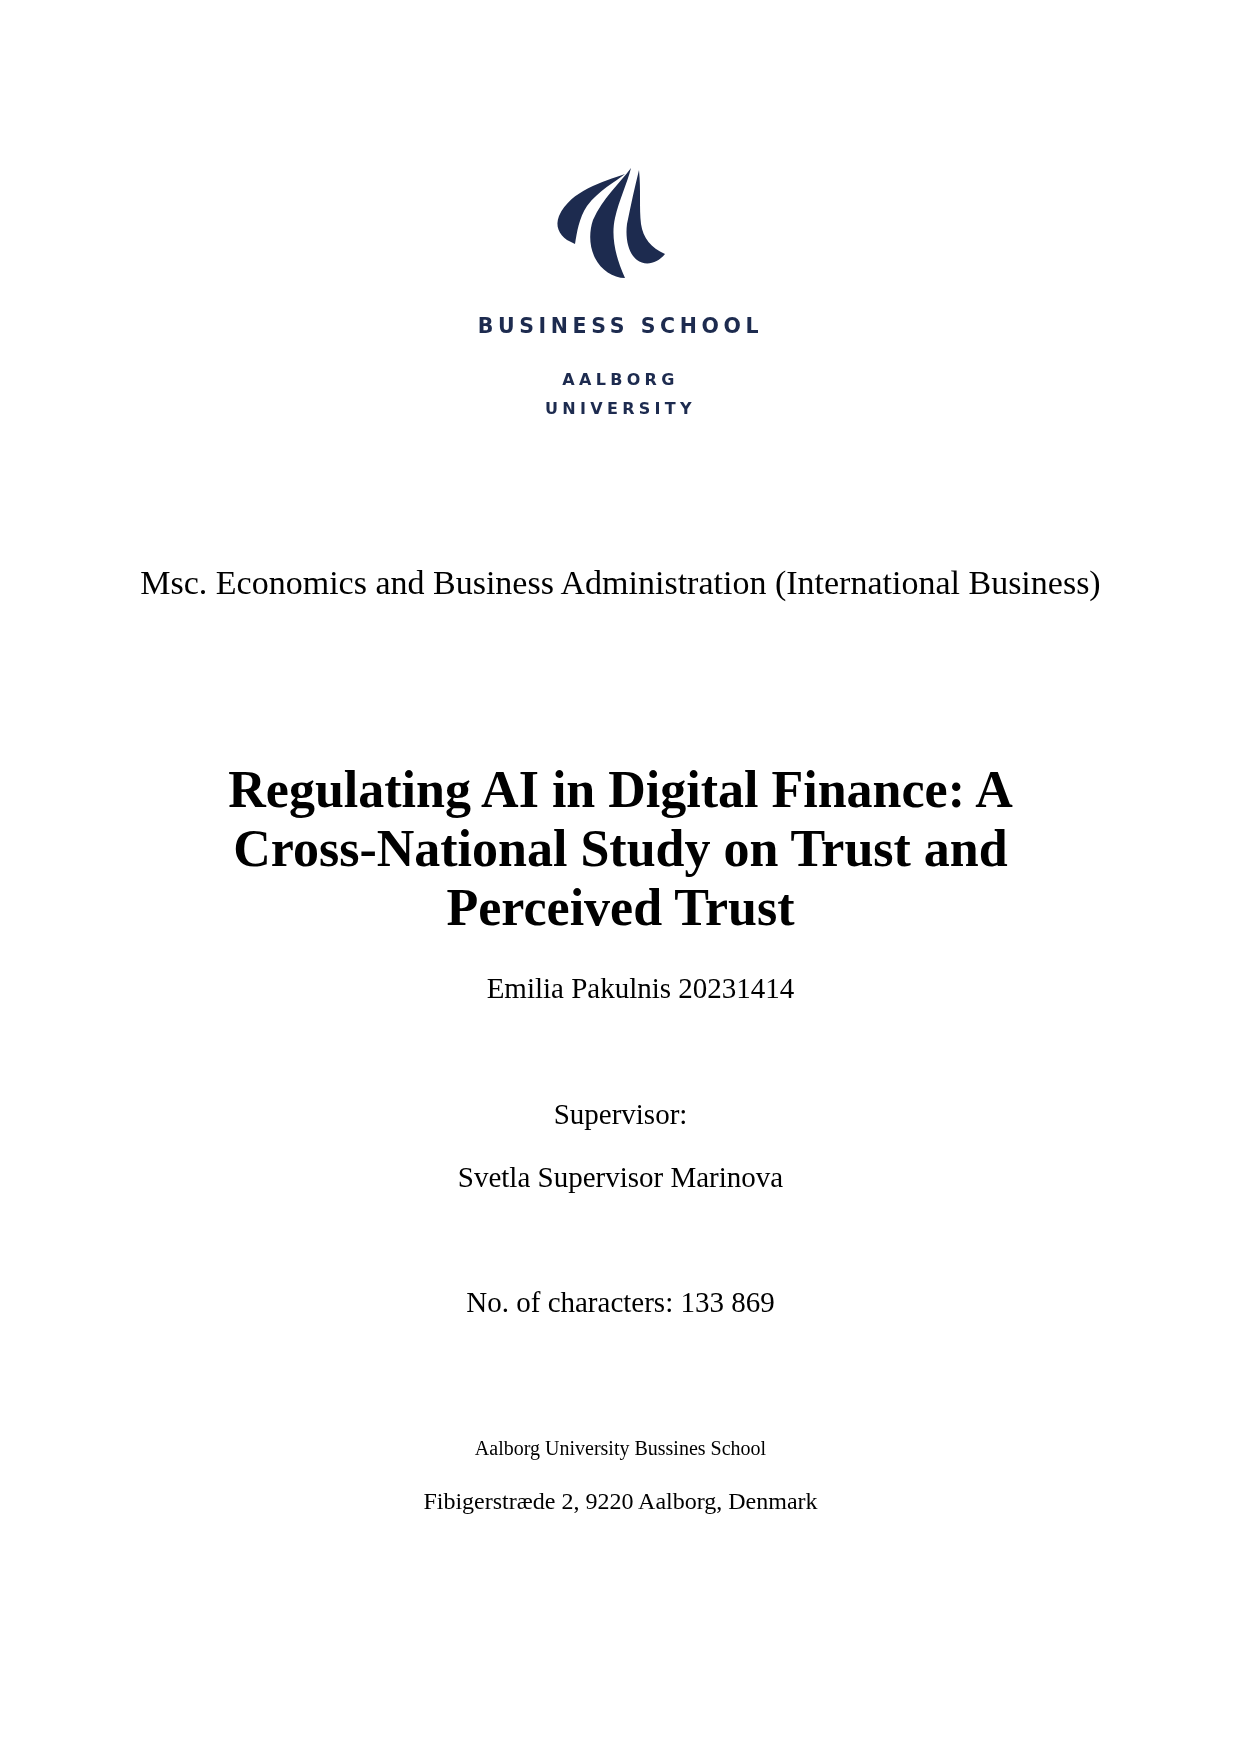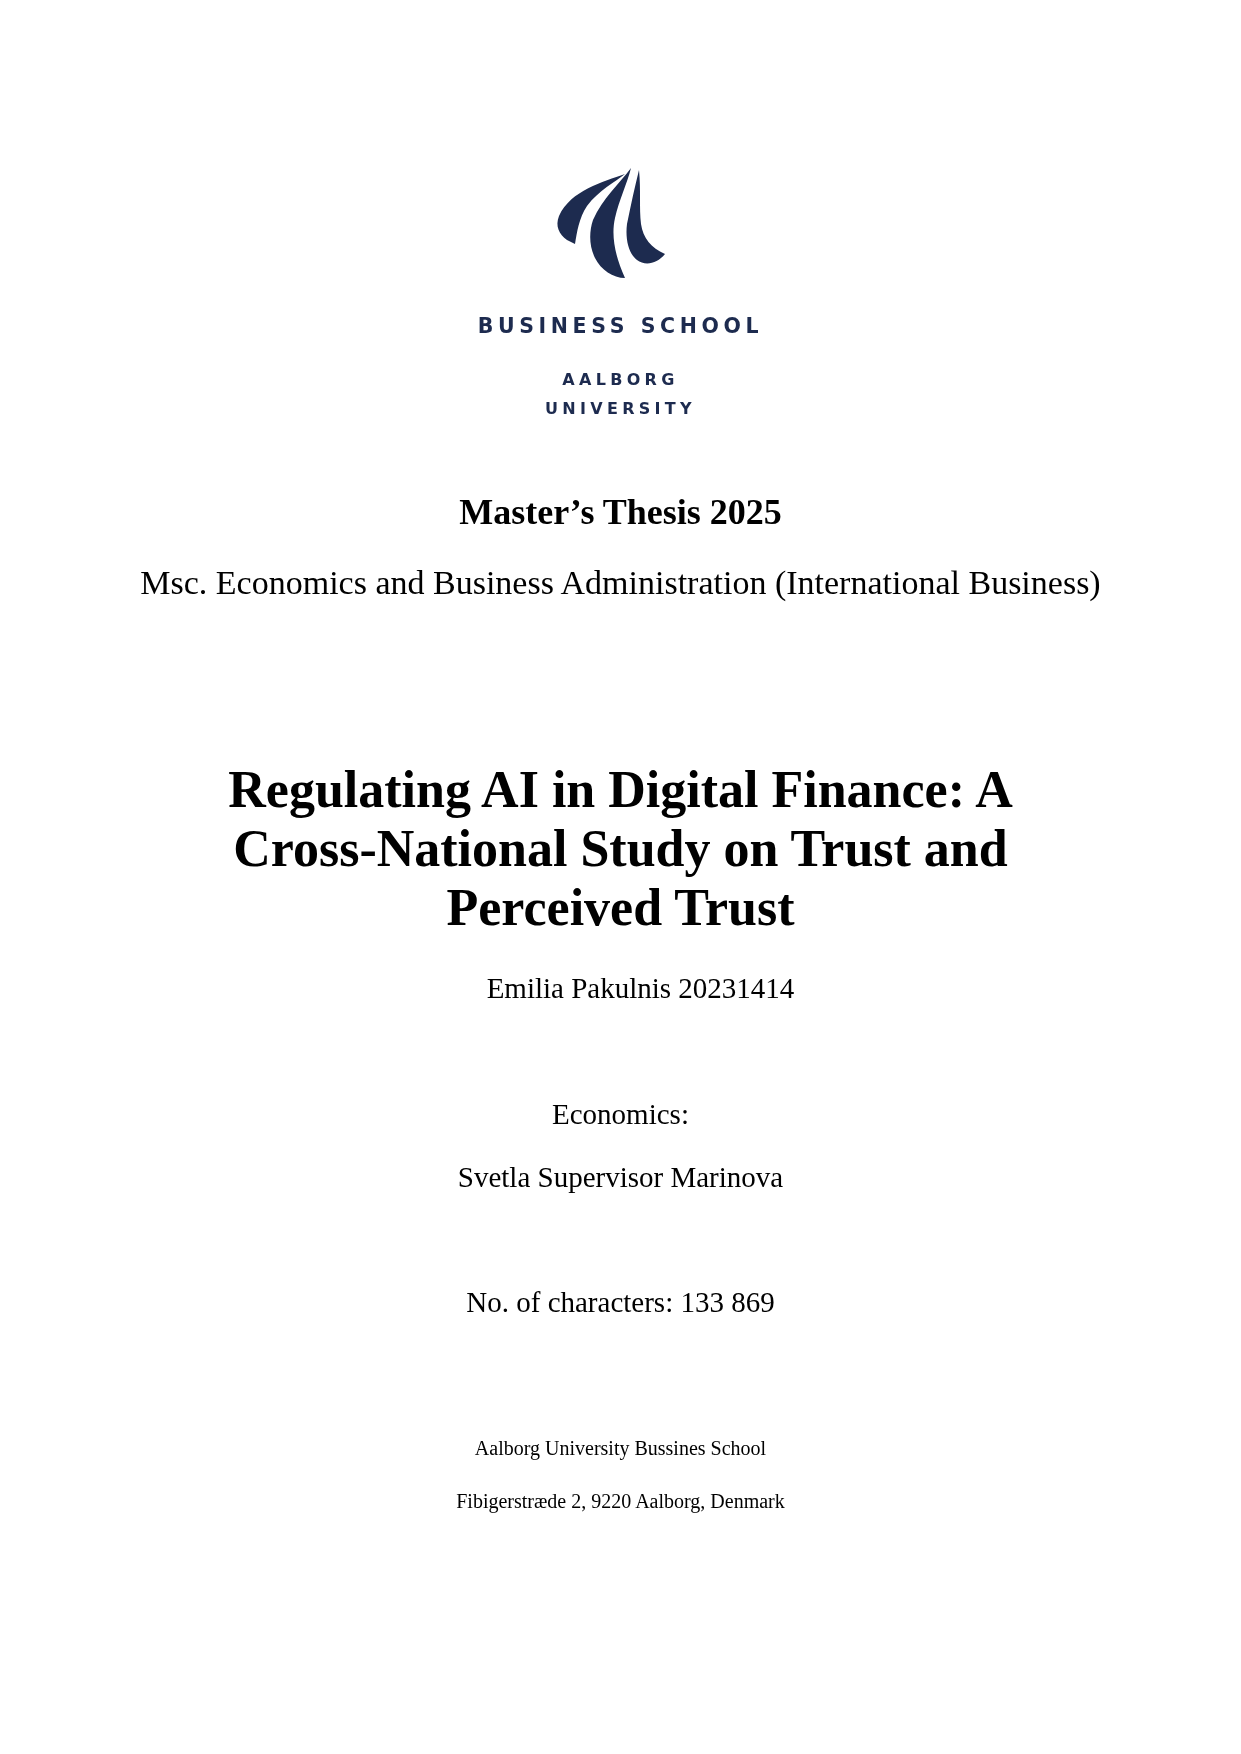--- a/index.html
+++ b/index.html
@@ -17,21 +17,21 @@
     .logo-univ { top: 399px; }
 
     .thesis-year { top: 490px; font-size: 36px; font-weight: bold; line-height: 44px; }
     .programme { top: 562px; font-size: 34px; line-height: 41px; padding: 0 79px; box-sizing: border-box; }
     .title { top: 760px; font-size: 52px; font-weight: bold; line-height: 59px; padding: 0 200px; box-sizing: border-box; }
     .author { top: 970px; font-size: 29px; line-height: 36px; margin-left: 20px; }
     .sup-label { top: 1096px; font-size: 29px; line-height: 36px; }
     .sup-name { top: 1159px; font-size: 29px; line-height: 36px; }
     .chars { top: 1284px; font-size: 29px; line-height: 36px; }
     .inst { top: 1435px; font-size: 20px; line-height: 26px; }
-    .addr { top: 1488px; font-size: 20px; line-height: 26px; }
+    .addr { top: 1488px; font-size: 24px; line-height: 26px; }
   </style>
 </head>
 <body>
 
 <div class="page">
 
   <svg class="logo-mark" viewBox="0 0 120 125">
     <g fill="#1d2b4f">
 
       <path d="M6 56 C 18 30, 50 22, 72 14 C 62 22, 46 30, 34 46 C 26 58, 24 72, 22 84 L 14 80 C 6 74, 2 66, 6 56 Z"></path>
@@ -39,22 +39,21 @@
       <path d="M40 60 C 50 38, 66 24, 78 8 C 74 24, 66 40, 62 58 C 58 76, 62 96, 72 118 C 60 118, 48 110, 42 98 C 36 86, 36 72, 40 60 Z"></path>
 
       <path d="M74 64 C 78 44, 82 26, 86 10 C 88 30, 86 48, 88 64 C 90 78, 98 88, 112 94 C 104 104, 92 106, 84 100 C 76 94, 72 80, 74 64 Z"></path>
     </g>
   </svg>
 
   <div class="logo-text logo-bs">BUSINESS SCHOOL</div>
   <div class="logo-text logo-aalborg">AALBORG</div>
   <div class="logo-text logo-univ">UNIVERSITY</div>
 
-  <div class="center thesis-year">Master’s Thesis 2025</div>
   <div class="center programme">Msc. Economics and Business Administration (International Business)</div>
   <div class="center title">Regulating AI in Digital Finance: A Cross-National Study on Trust and Perceived Trust</div>
   <div class="center author">Emilia Pakulnis 20231414</div>
-  <div class="center sup-label">Economics:</div>
+  <div class="center sup-label">Supervisor:</div>
   <div class="center sup-name">Svetla Supervisor Marinova</div>
   <div class="center chars">No. of characters: 133 869</div>
   <div class="center inst">Aalborg University Bussines School</div>
   <div class="center addr">Fibigerstræde 2, 9220 Aalborg, Denmark</div>
 </div>
 
 </body></html>

